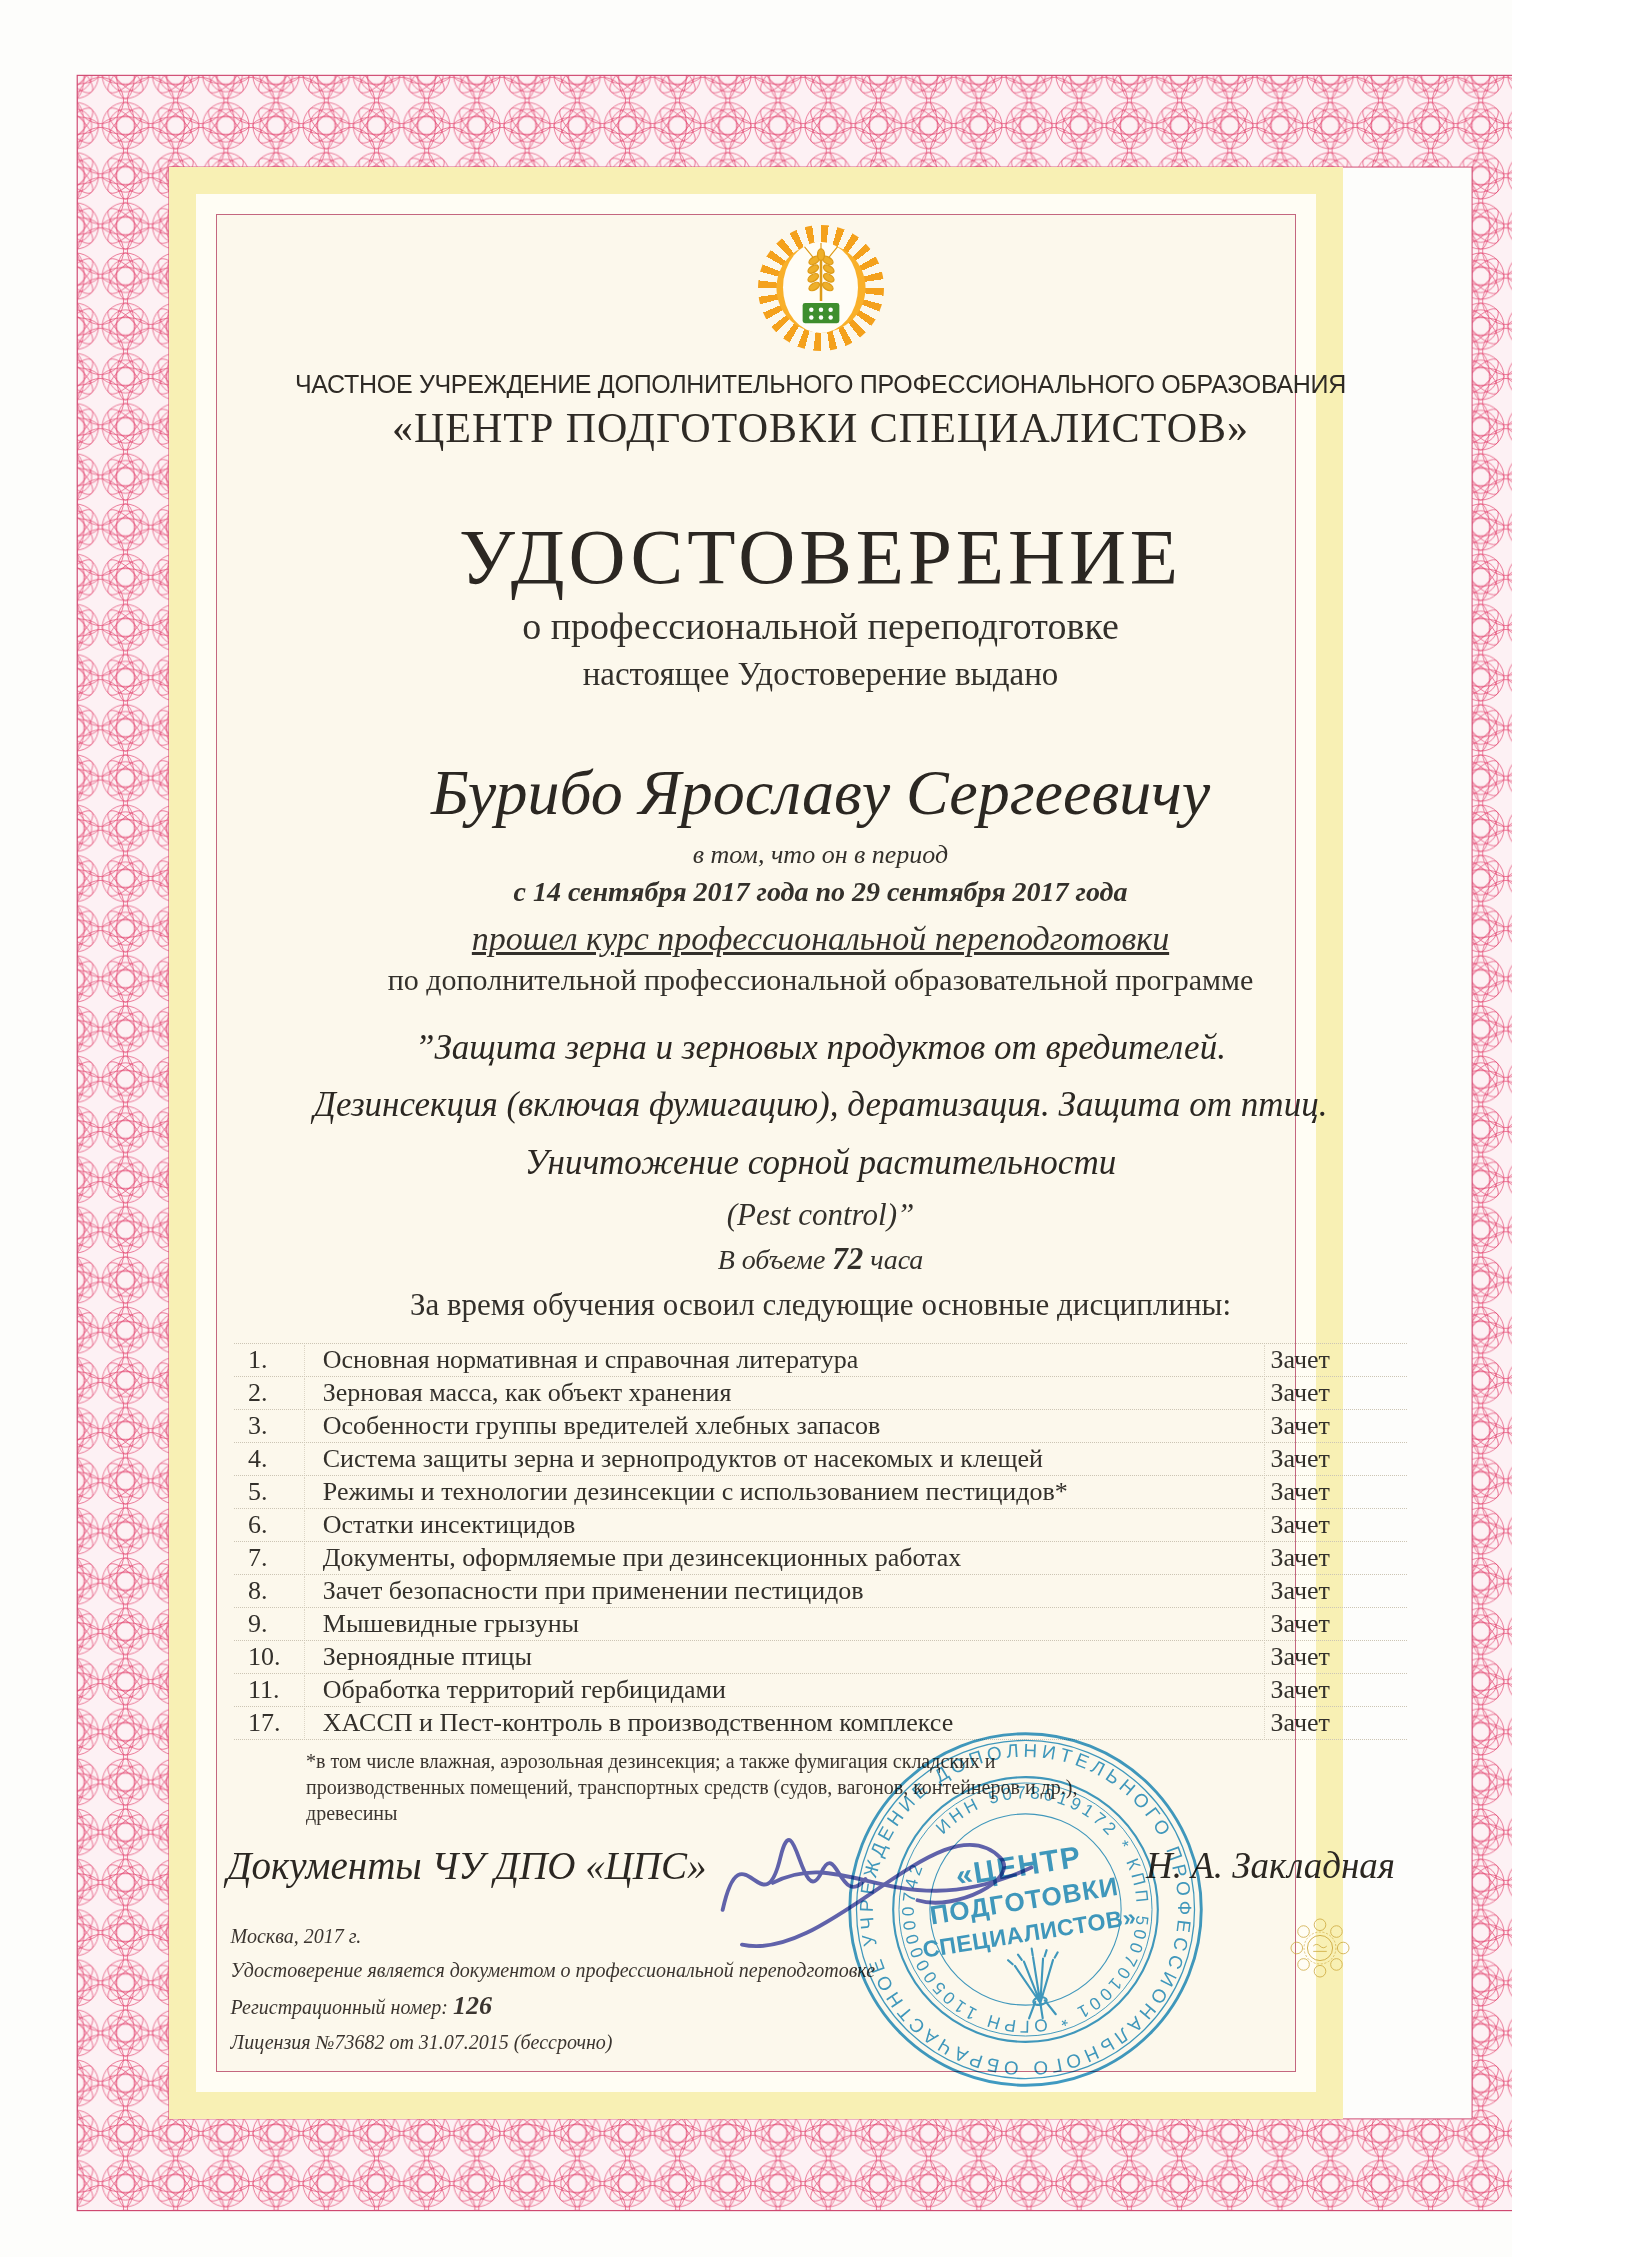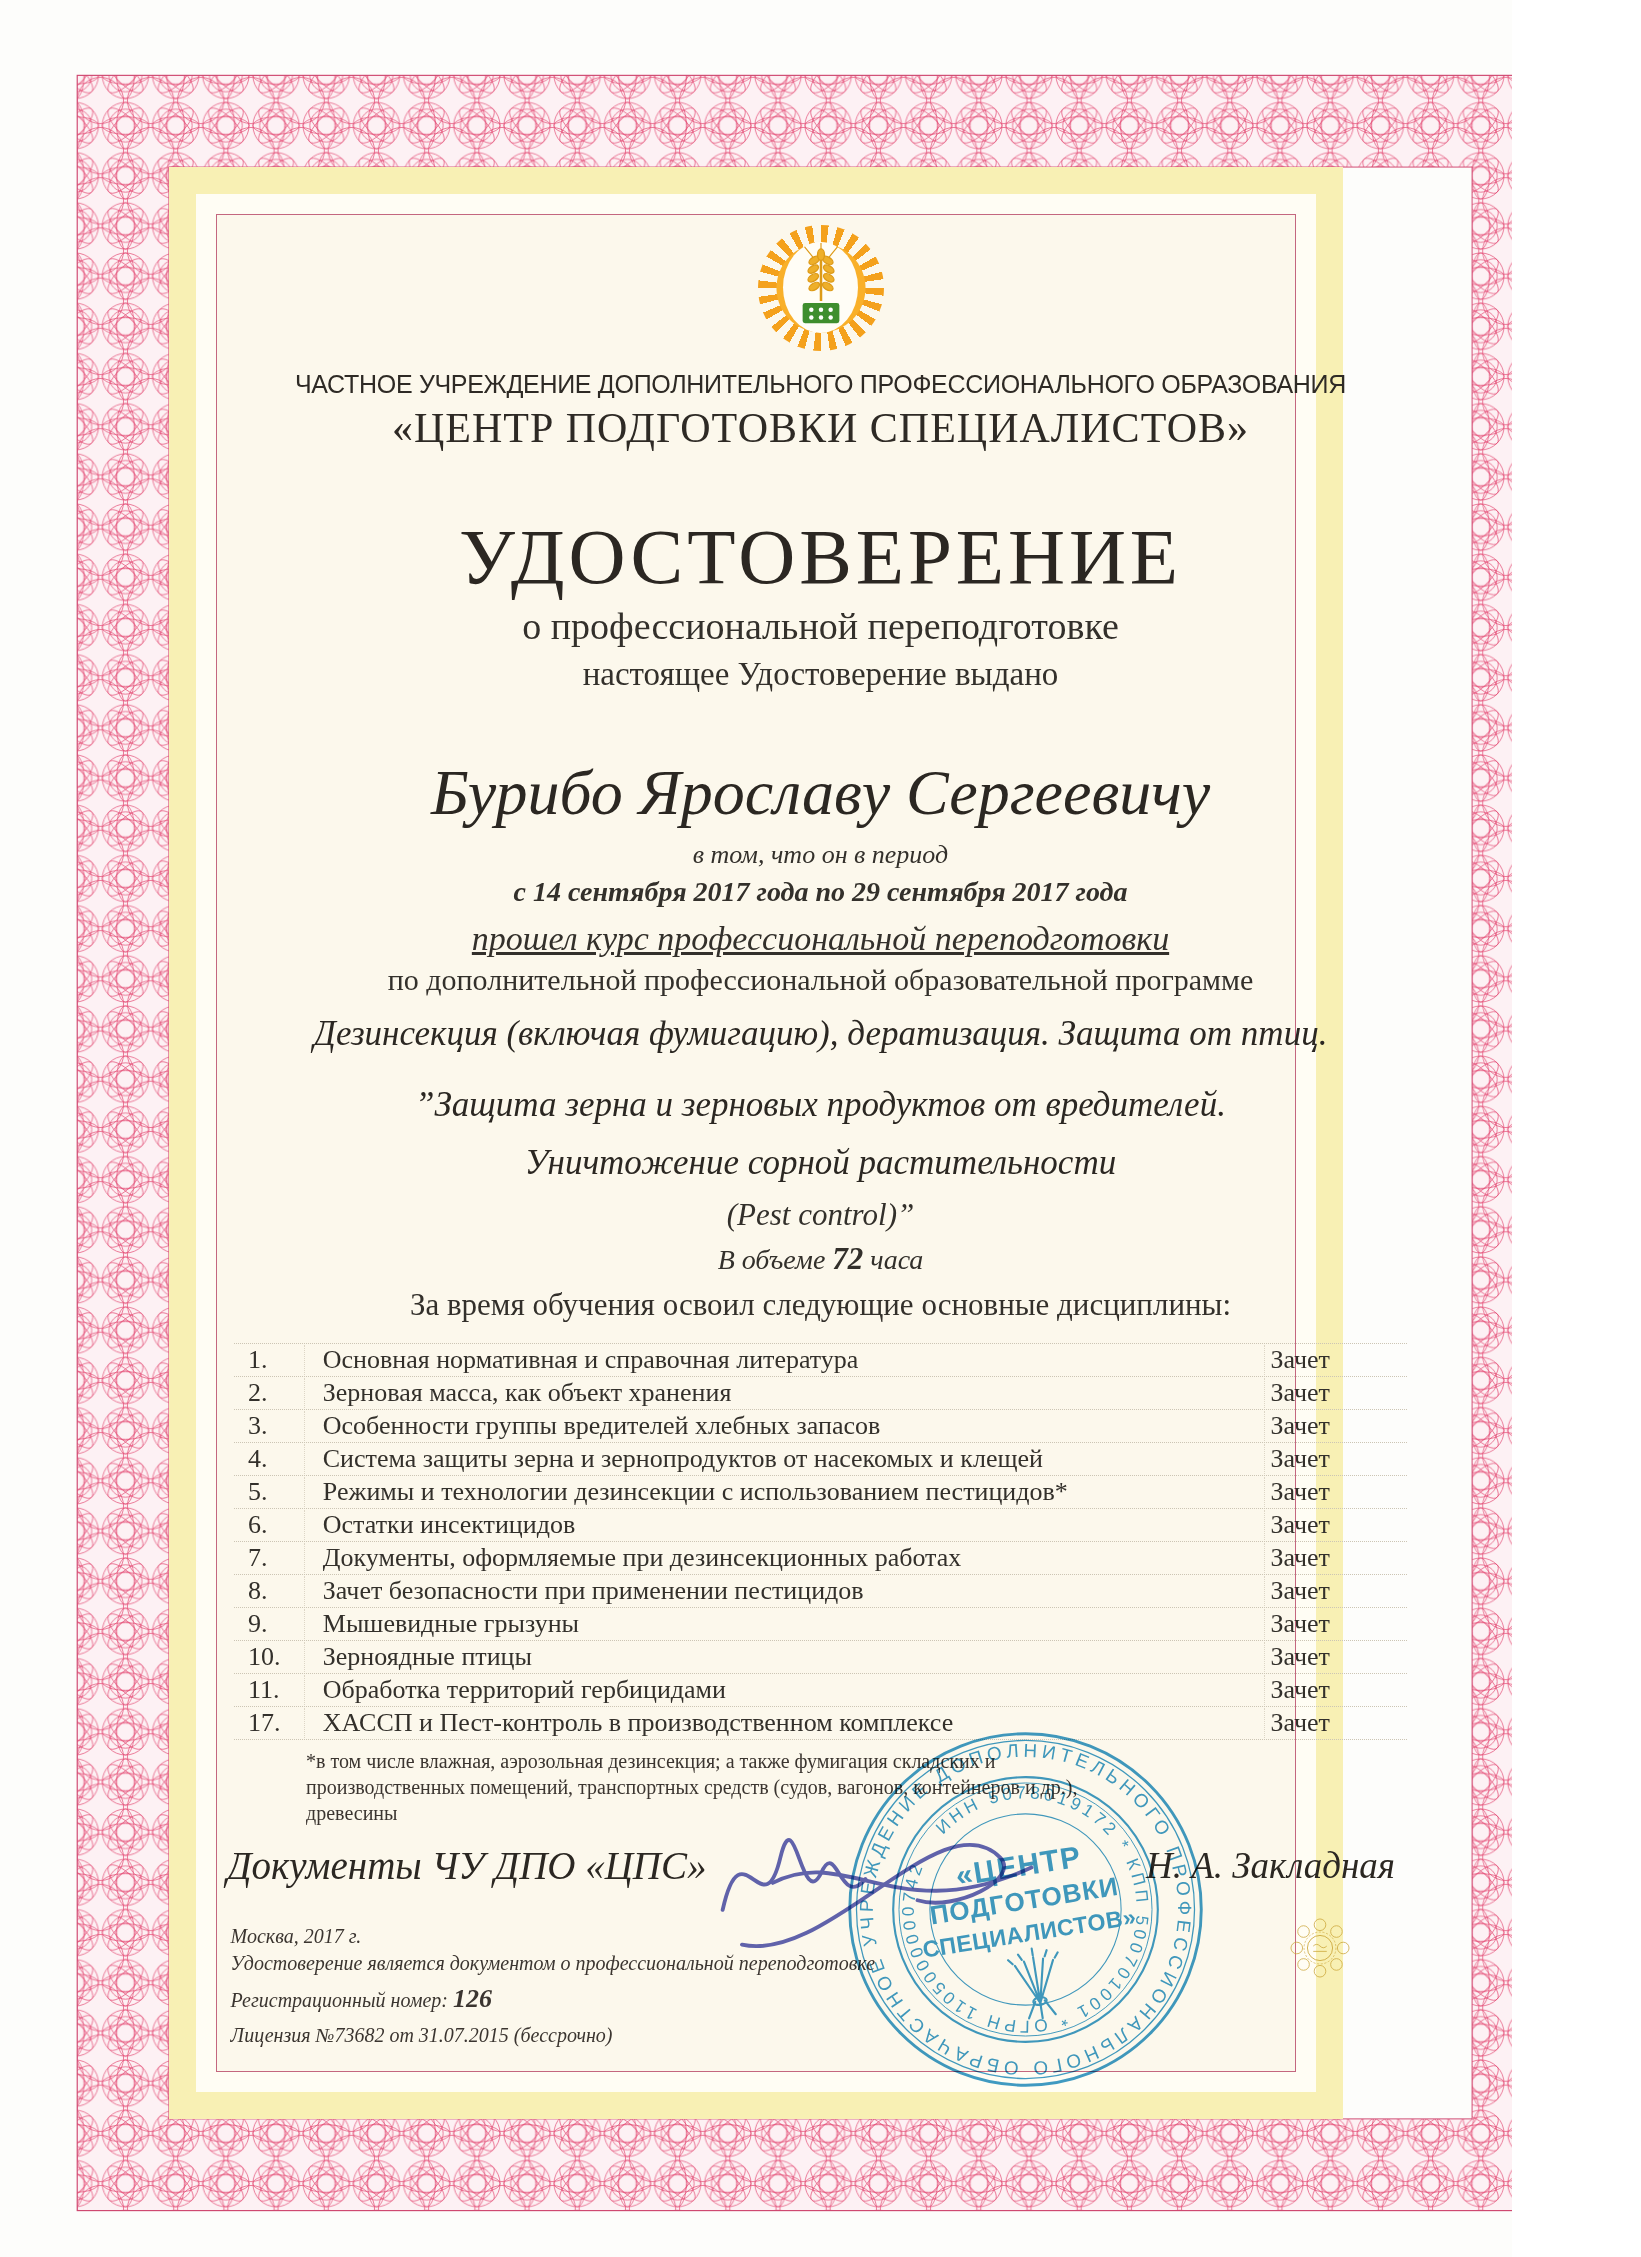--- a/index.html
+++ b/index.html
@@ -44,21 +44,21 @@
   .disc-row:first-child{border-top:1px dotted #ccc5b4;}
   .disc-num{width:70px;padding-left:13.5px;box-sizing:border-box;}
   .disc-subject{flex:1;padding-left:17.4px;border-left:1px dotted #ddd6c6;}
   .disc-grade{width:143px;border-left:1px dotted #ddd6c6;padding-left:5.8px;box-sizing:border-box;}
   .footnote{margin:7.7px 15.4px 0 87px;text-align:left;font-size:20px;line-height:26px;color:#3b3530;}
   
   .director-row{display:flex;justify-content:space-between;margin:17.4px 27px 0 7.7px;
                 font-style:italic;font-size:39px;line-height:46px;color:#2b2722;}
   .director-name{font-size:37px;}
   .footer-block{margin:35px 0 0 11.6px;text-align:left;font-style:italic;color:#3b3530;}
-  .footer-line{font-size:20px;line-height:25px;margin-top:2px;}
+  .footer-line{font-size:20px;line-height:25px;margin-top:9px;}
   .footer-line.reg{margin-top:7.7px;line-height:29px;}
   .footer-line.reg b{font-size:26px;font-weight:bold;}
   .footer-line.lic{margin-top:7.7px;line-height:27px;}
   
   .stamp{position:absolute;left:842px;top:1726px;mix-blend-mode:multiply;opacity:.92;}
   .signature{position:absolute;left:713px;top:1765px;mix-blend-mode:multiply;opacity:.88;}
   .gold-seal{position:absolute;left:1290px;top:1918px;opacity:.85;}
 </style>
 </head>
 <body>
@@ -132,22 +132,22 @@
     <div class="doc-title">УДОСТОВЕРЕНИЕ</div>
     <div class="doc-sub1">о профессиональной переподготовке</div>
     <div class="doc-sub2">настоящее Удостоверение выдано</div>
 
     <div class="recipient-name">Бурибо Ярославу Сергеевичу</div>
     <div class="period-intro">в том, что он в период</div>
     <div class="period">с 14 сентября 2017 года по 29 сентября 2017 года</div>
     <div class="course-line">прошел курс профессиональной переподготовки</div>
     <div class="program-intro">по дополнительной профессиональной образовательной программе</div>
 
+    <div class="program-line first">”Защита зерна и зерновых продуктов от вредителей.</div>
     <div class="program-line">Дезинсекция (включая фумигацию), дератизация. Защита от птиц.</div>
-    <div class="program-line first">”Защита зерна и зерновых продуктов от вредителей.</div>
     <div class="program-line">Уничтожение сорной растительности</div>
     <div class="pest">(Pest control)”</div>
 
     <div class="volume">
       <span>В объеме</span>
       <b>72</b>
       <span>часа</span>
     </div>
 
     <div class="disc-intro">За время обучения освоил следующие основные дисциплины:</div>

